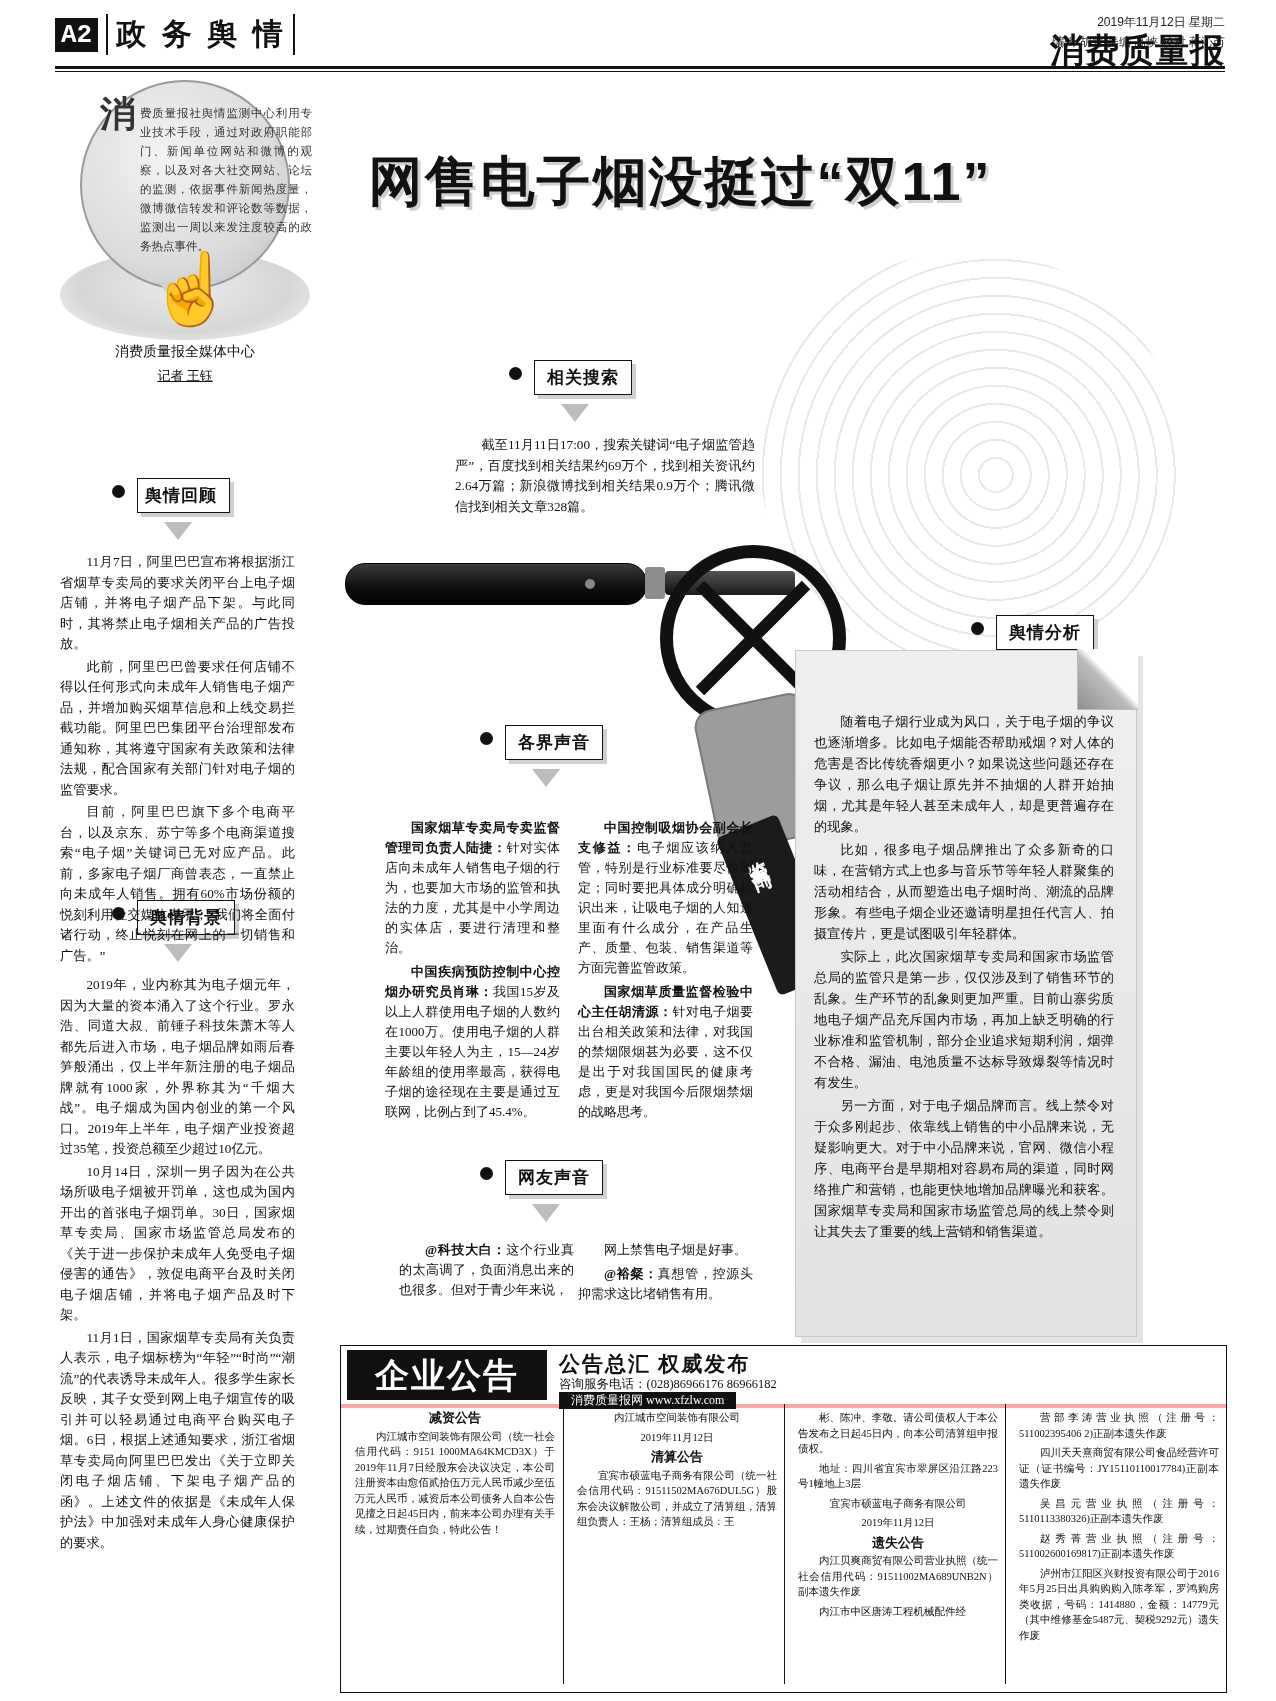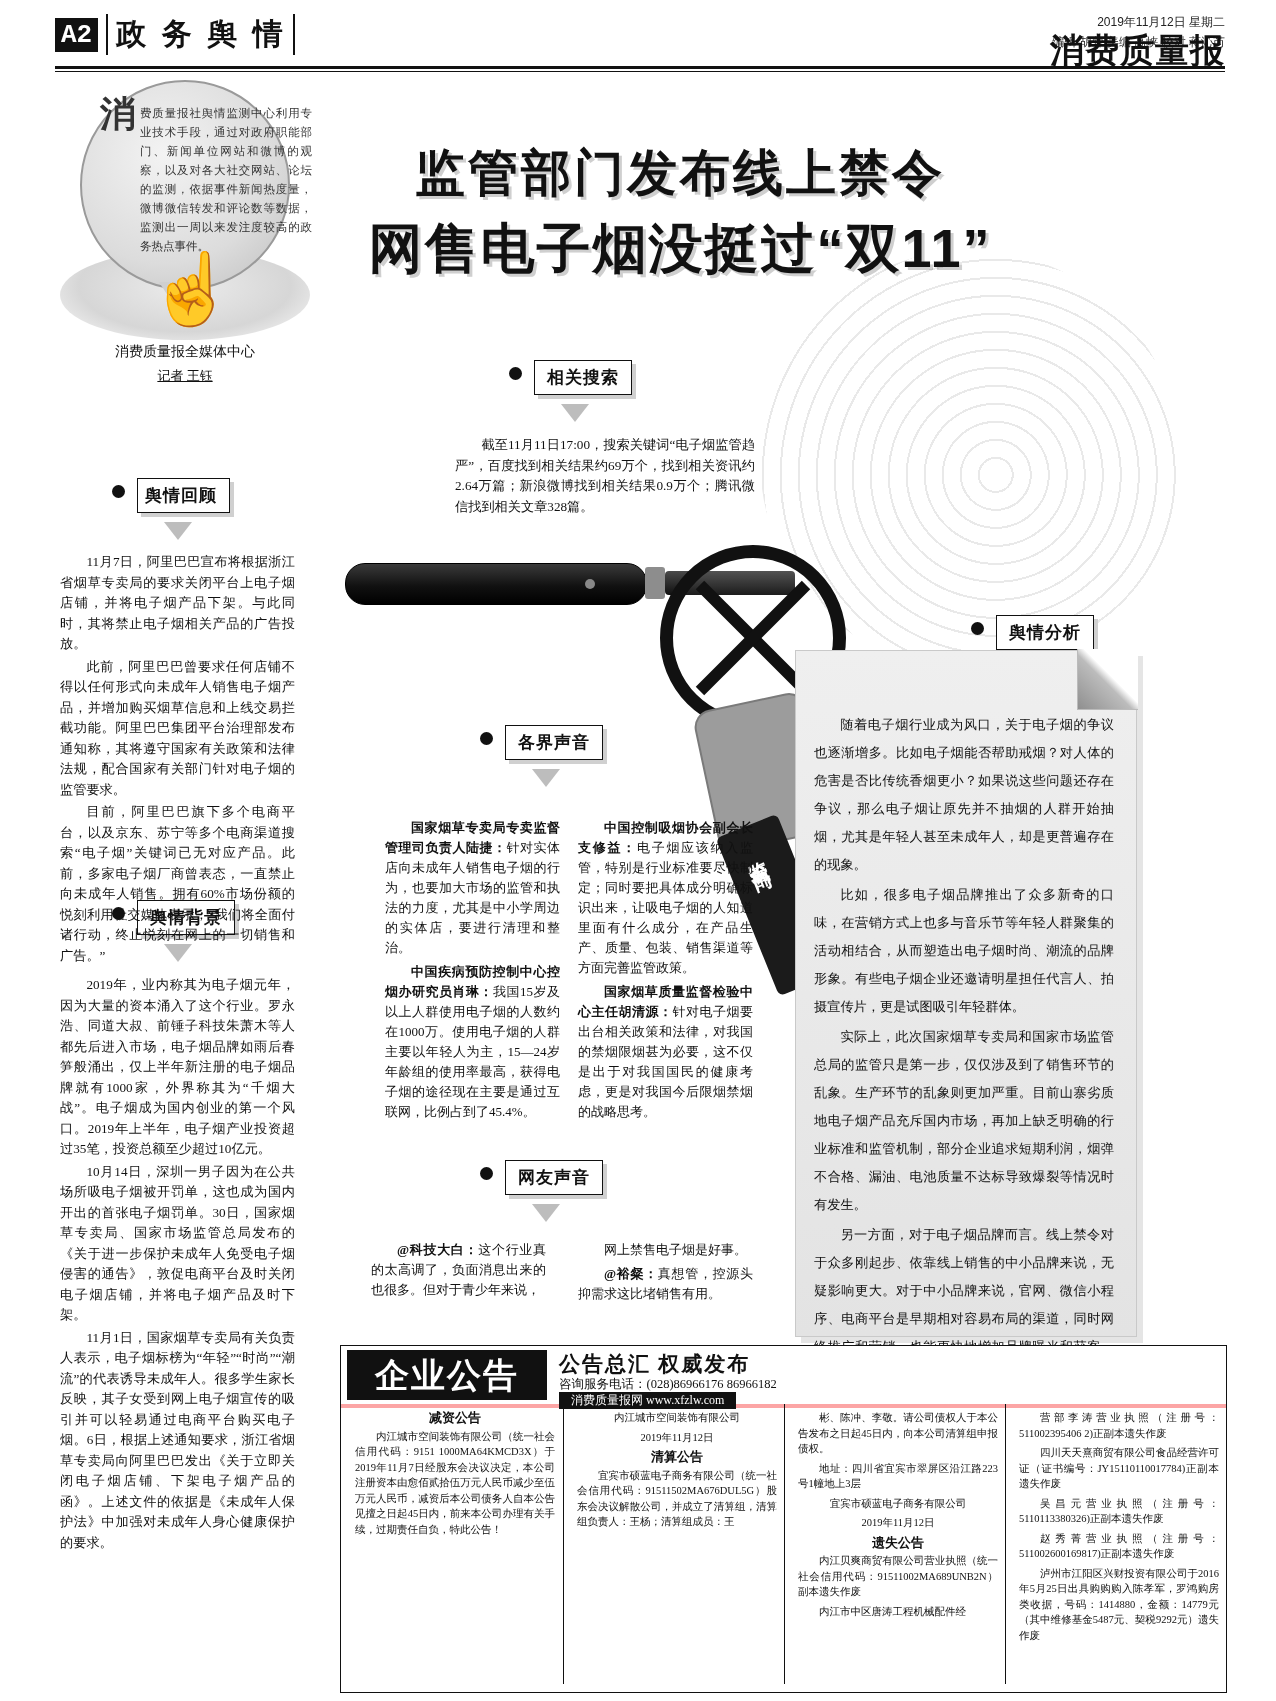--- a/index.html
+++ b/index.html
@@ -159,21 +159,21 @@
     background:linear-gradient(#efefef,#e3e3e3);
     border:1px solid #c9c9c9;
     box-shadow:6px 6px 0 rgba(0,0,0,0.10);
   }
   .panel .curl{
     position:absolute;right:-2px;top:-2px;width:60px;height:60px;
     background:linear-gradient(225deg,#ffffff 45%,#bcbcbc 55%,#8f8f8f 100%);
     border-left:1px solid #bbb;border-bottom:1px solid #bbb;
   }
   .panel .inner{
-    position:absolute;left:18px;top:60px;width:300px;font-size:13.2px;line-height:28px;
+    position:absolute;left:18px;top:60px;width:300px;font-size:13.2px;line-height:21px;
     text-align:justify;
   }
   .panel .inner p{margin:0 0 2px 0;text-indent:2em;}
 
   
   .notice{
     position:absolute;left:340px;top:1345px;width:885px;height:346px;
     border:1px solid #111;background:#fff;
   }
   .notice-head{
@@ -229,21 +229,20 @@
     <div class="big">消</div>
     <div class="txt">费质量报社舆情监测中心利用专业技术手段，通过对政府职能部门、新闻单位网站和微博的观察，以及对各大社交网站、论坛的监测，依据事件新闻热度量，微博微信转发和评论数等数据，监测出一周以来发注度较高的政务热点事件。</div>
   </div>
   <div class="hand">☝</div>
   <div class="credit">
     <div class="c1">消费质量报全媒体中心</div>
     <div class="c2">记者 王钰</div>
   </div>
 
   <div class="headline">
-    <div class="hl1">监管部门发布线上禁令</div>
     <div class="hl2">网售电子烟没挺过“双11”</div>
   </div>
 
   <div class="smoke"></div>
 
   <div class="ecig">
     <div class="body"></div>
     <div class="dot"></div>
     <div class="band"></div>
     <div class="tip"></div>
@@ -298,21 +297,21 @@
 
   <div class="voice" style="left:578px;top:818px;width:175px;">
     <p>
       <b>中国控制吸烟协会副会长支修益：</b><span>电子烟应该纳入监管，特别是行业标准要尽快制定；同时要把具体成分明确标识出来，让吸电子烟的人知道里面有什么成分，在产品生产、质量、包装、销售渠道等方面完善监管政策。</span>
     </p>
     <p>
       <b>国家烟草质量监督检验中心主任胡清源：</b><span>针对电子烟要出台相关政策和法律，对我国的禁烟限烟甚为必要，这不仅是出于对我国国民的健康考虑，更是对我国今后限烟禁烟的战略思考。</span>
     </p>
   </div>
 
-  <div class="voice" style="left:371px;top:1240px;width:175px;">
+  <div class="voice" style="left:399px;top:1240px;width:175px;">
     <p>
       <b>@科技大白：</b><span>这个行业真的太高调了，负面消息出来的也很多。但对于青少年来说，</span>
     </p>
   </div>
   <div class="voice" style="left:578px;top:1240px;width:175px;">
     <p>网上禁售电子烟是好事。</p>
     <p>
       <b>@裕粲：</b><span>真想管，控源头抑需求这比堵销售有用。</span>
     </p>
   </div>

